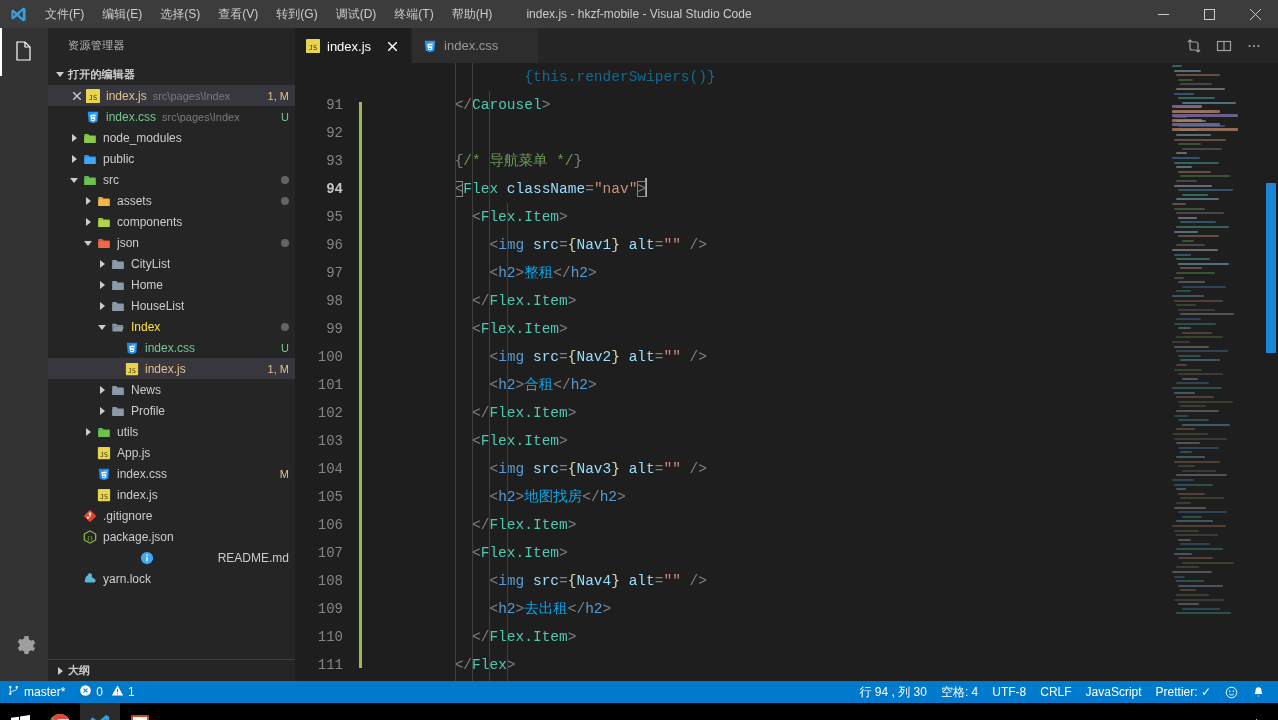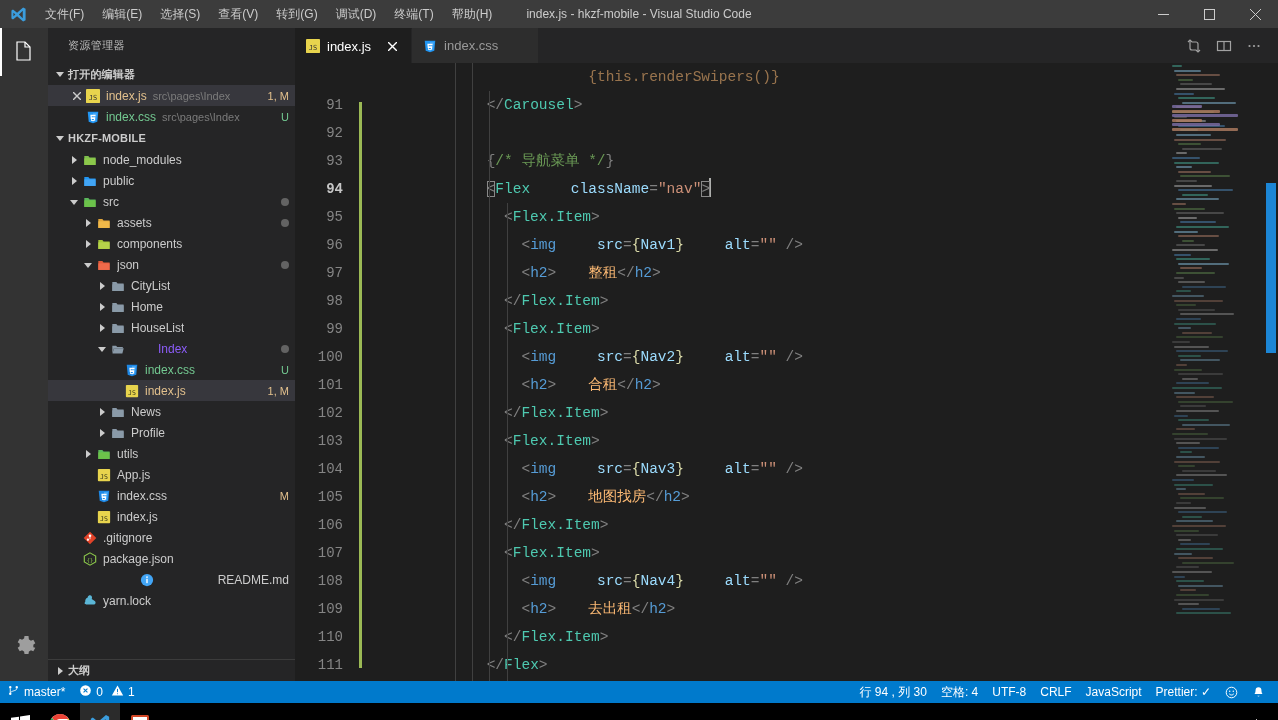--- a/index.html
+++ b/index.html
@@ -78,21 +78,21 @@
 
   
   .t-tag   { color:#4ec9b0; }
   .t-punct { color:#808080; }
   .t-attr  { color:#9cdcfe; }
   .t-str   { color:#ce9178; }
   .t-brace { color:#dcdcaa; }
   .t-var   { color:#9cdcfe; }
   .t-cmt   { color:#6a9955; }
   .t-cmtbr { color:#808080; }
-  .t-txt   { color:#fdba74;margin-left:32px; }
+  .t-txt   { color:#0ea5e9; }
   .t-imgtag{ color:#569cd6; }
   .bracketmatch { outline:1px solid #888888; outline-offset:-1px; }
   .cursor { display:inline-block; width:2px; height:19px; background:#aeafad; vertical-align:-4px; margin:0 -1px; }
 
   .indentline { position:absolute; top:0; bottom:0; width:1px; background:#404040; }
 
   
   .minimap { width:96px; flex:none; position:relative; background:#1e1e1e; overflow:hidden; }
   .mm-row { position:absolute; height:2px; border-radius:1px; }
   .scroll-track { width:14px; flex:none; background:#1e1e1e; position:relative; }
@@ -207,28 +207,20 @@
             <path d="M2 2h12l-1.1 11.5L8 15l-4.9-1.5z" fill="#2196f3"></path>
             <path d="M8 3.5v10l3.6-1.1.9-8.9z" fill="#42a5f5"></path>
             <path d="M5 5.5h6l-.2 1.6H6.5l.1 1.3h4l-.4 3.6L8 12.8l-2.2-.6-.15-1.5h1.2l.07.8L8 11.8l1.1-.3.12-1.3H5.4z" fill="#fff"></path>
           </svg>
       </span>
       <span class="label green">index.css</span>
       <span class="sub">src\pages\Index</span>
       <span class="badge u">U</span>
     </div>
 
-    <div class="section-head">
-      <span class="twisty">
-          <svg viewBox="0 0 8 8">
-            <path d="M0 2h8L4 7z"></path>
-          </svg>
-        </span>
-      <span>HKZF-MOBILE</span>
-    </div>
 
     <div class="tree" id="file-tree">
         <div class="row" style="padding-left: 18px;">
           <span class="twisty collapsed">
             <svg viewBox="0 0 8 8">
               <path d="M0 2h8L4 7z"></path>
             </svg>
           </span>
           <span class="ficon">
             <svg viewBox="0 0 16 16">
@@ -358,21 +350,21 @@
             <svg viewBox="0 0 8 8">
               <path d="M0 2h8L4 7z"></path>
             </svg>
           </span>
           <span class="ficon">
             <svg viewBox="0 0 16 16">
               <path d="M1.5 4.2h4.3l1.3 1.6h6.4v1.4H3.4L1.5 13z" fill="#8a9aa8"></path>
               <path d="M3.4 7.2h11.1L13 13.2H1.7z" fill="#8a9aa8"></path>
             </svg>
           </span>
-          <span class="label" style="color: #8b5cf6; margin-left: 27px;">Index</span>
+          <span class="label" style="color: #fde047;">Index</span>
           <span class="dot"></span>
         </div>
         <div class="row" style="padding-left: 60px;">
           <span class="twisty empty"></span>
           <span class="ficon">
             <svg viewBox="0 0 16 16">
               <path d="M2 2h12l-1.1 11.5L8 15l-4.9-1.5z" fill="#1e88e5"></path>
               <path d="M8 3.5v10l3.6-1.1.9-8.9z" fill="#42a5f5"></path>
               <path d="M5 5.5h6l-.2 1.6H6.5l.1 1.3h4l-.4 3.6L8 12.8l-2.2-.6-.15-1.5h1.2l.07.8L8 11.8l1.1-.3.12-1.3H5.4z" fill="#fff"></path>
             </svg>

